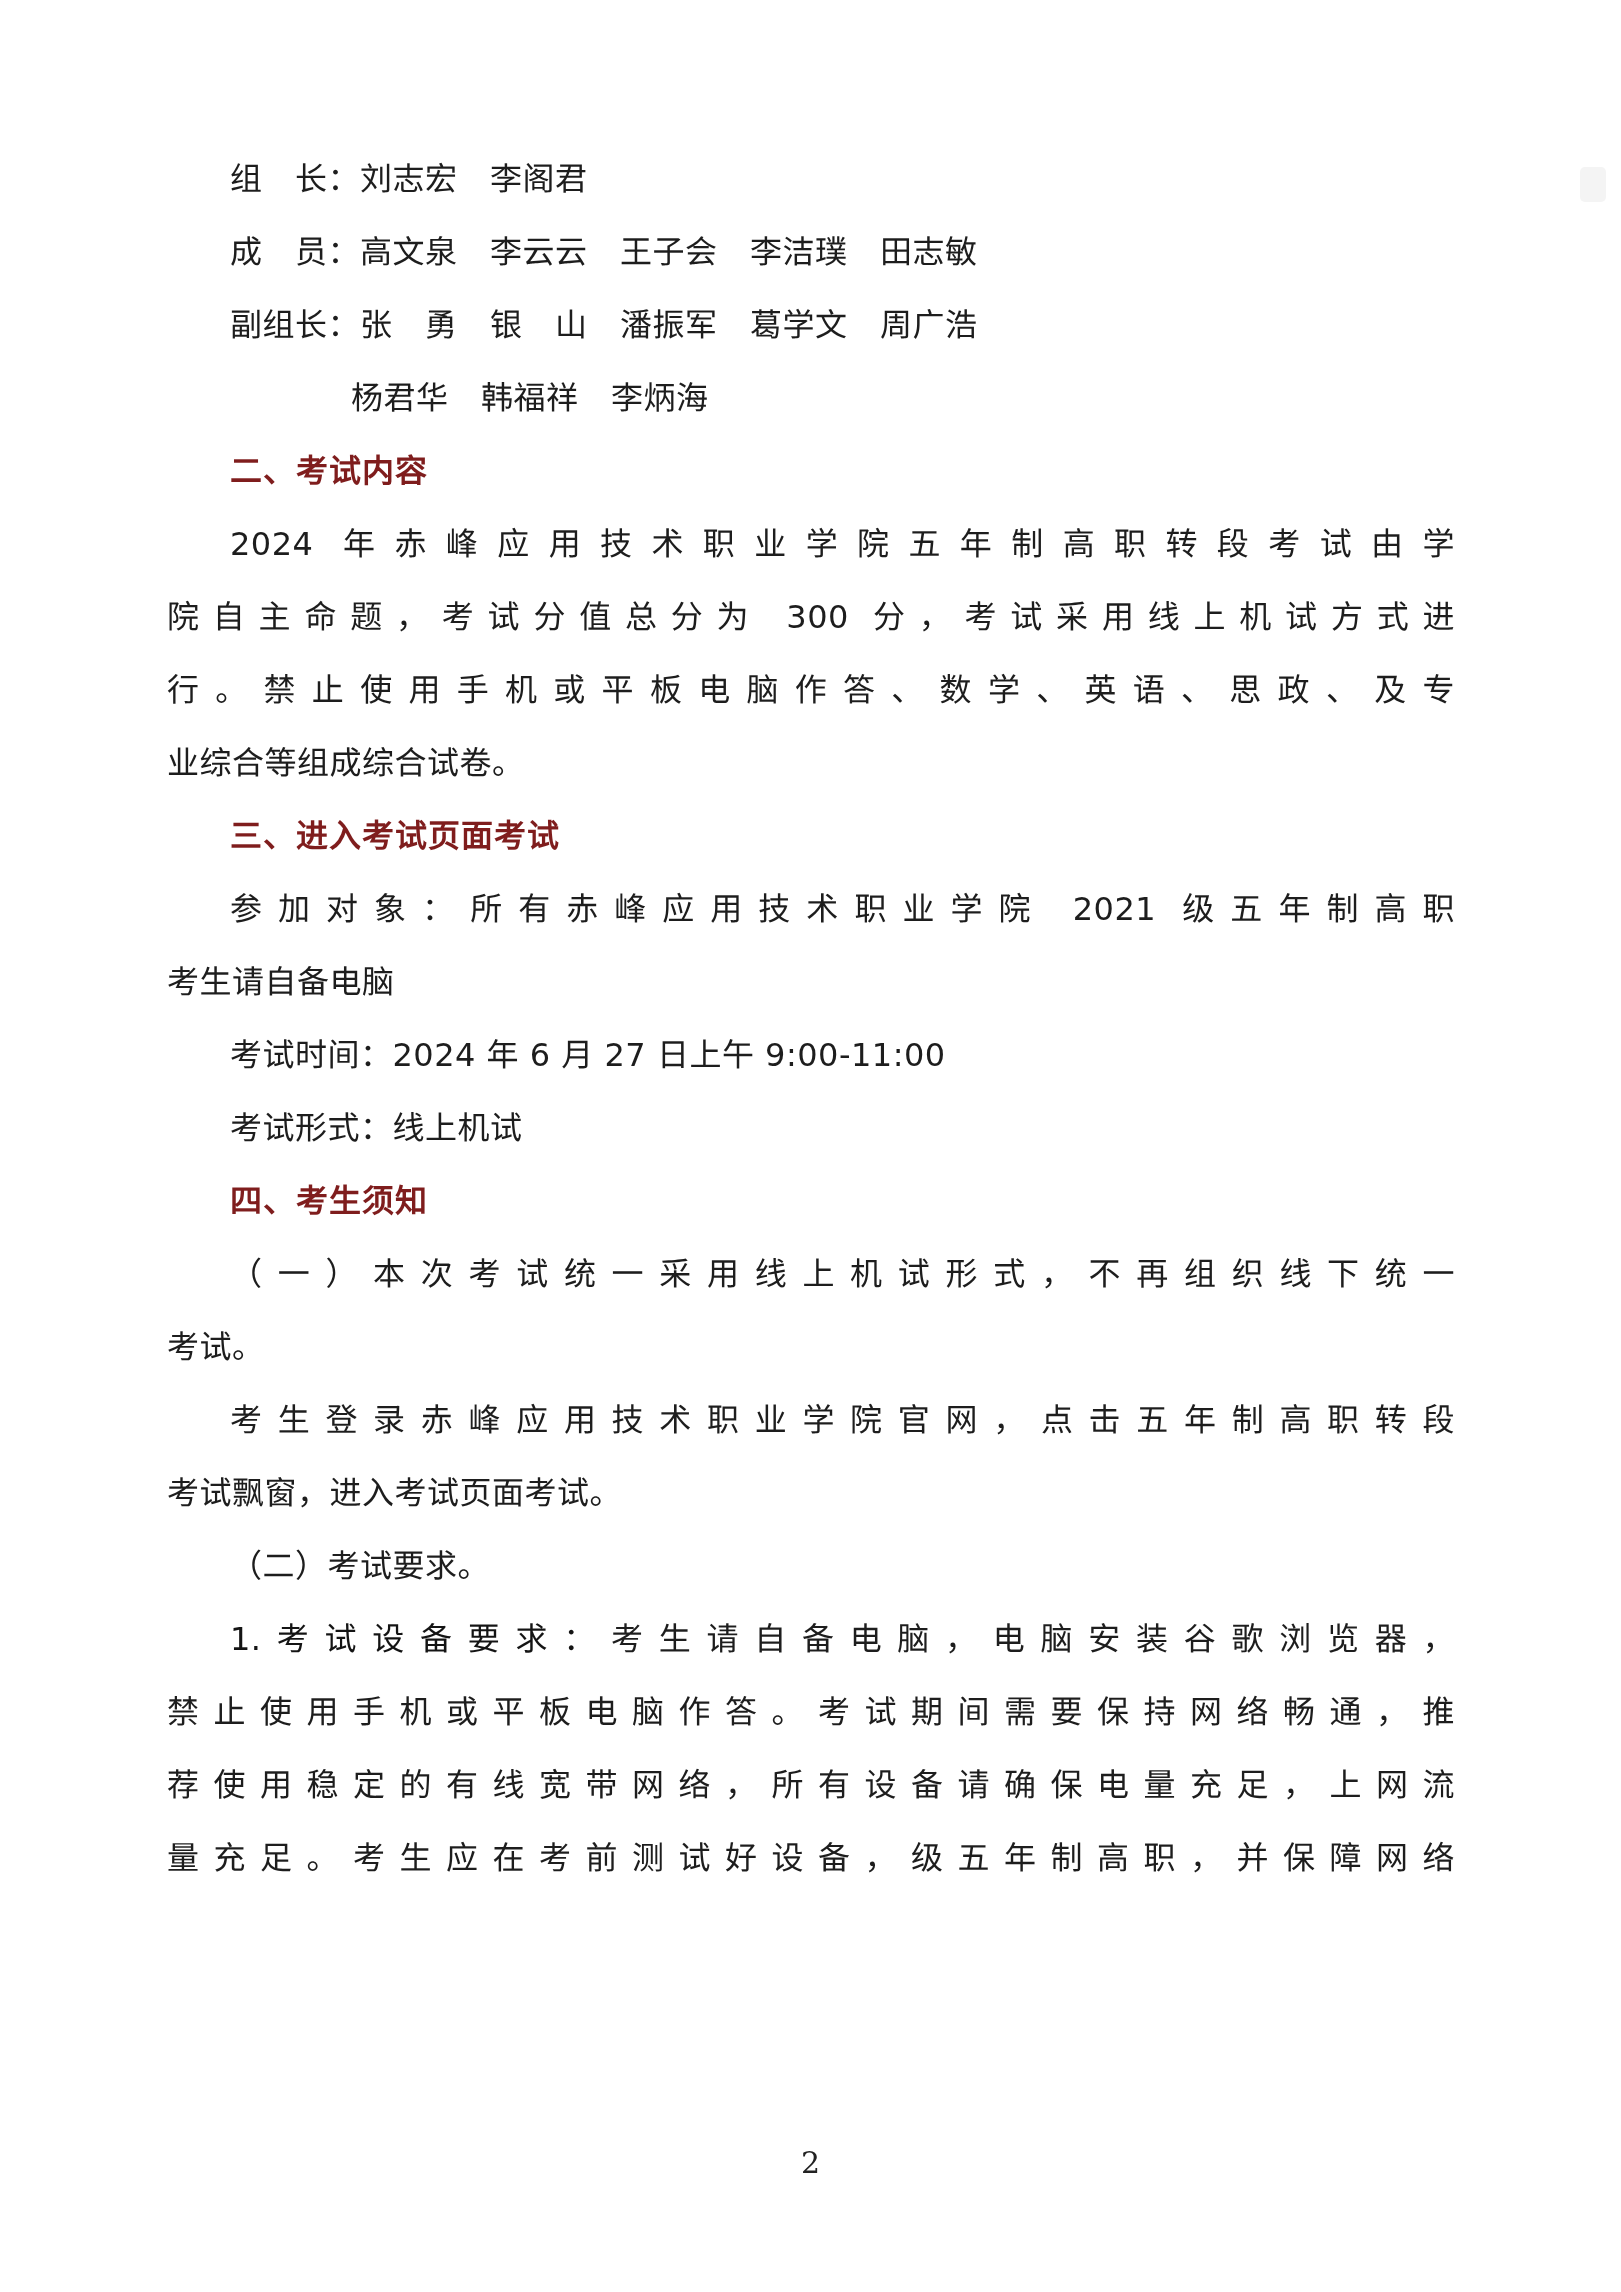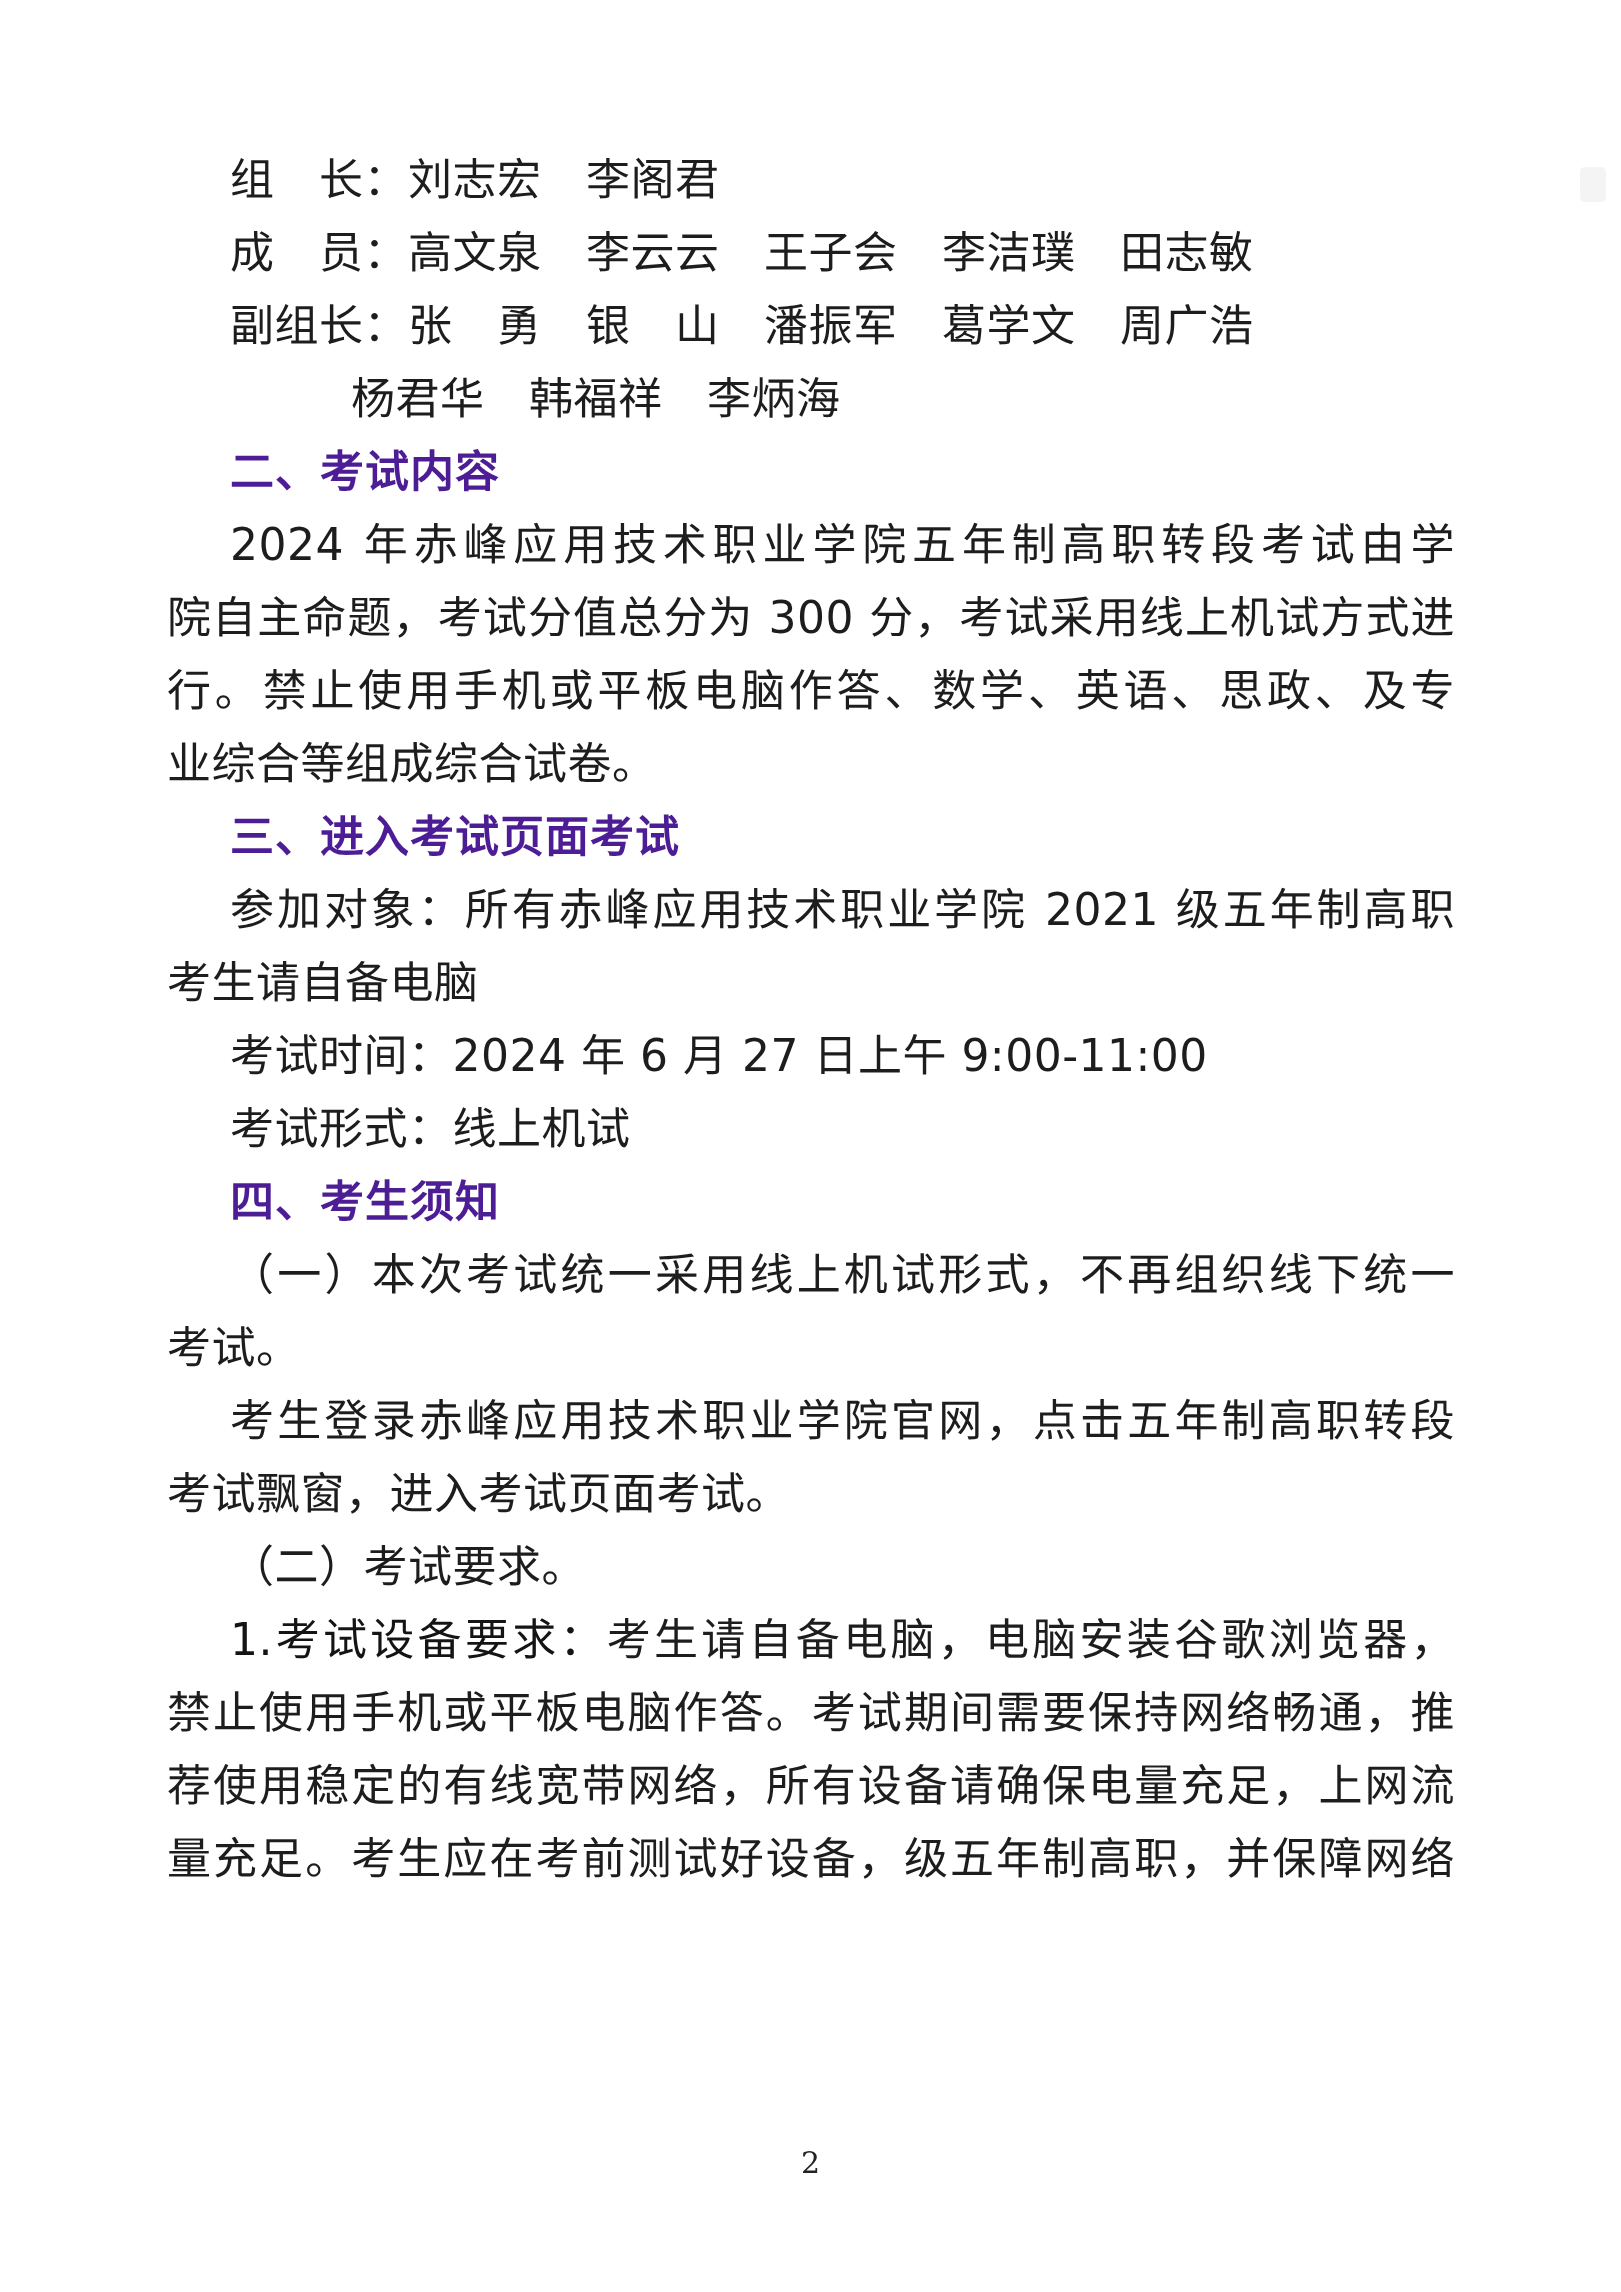--- a/index.html
+++ b/index.html
@@ -17,30 +17,30 @@
   }
   .doc-body {
     position: absolute;
     left: 167px;
     top: 143px;
     width: 1288px;
   }
   .line {
     height: 73px;
     line-height: 73px;
-    font-size: 44px;
+    font-size: 32px;
     color: #1d1d1d;
     text-align: left;
     letter-spacing: 0.5px;
   }
   .line.indent { padding-left: 63px; }
   .line.indent-names { padding-left: 184px; }
   .line.heading {
     font-weight: 700;
-    color: #4c1d95;
+    color: #7f1d1d;
     letter-spacing: 1px;
   }
   .line.stretch {
     text-align: justify;
     text-align-last: justify;
     text-justify: inter-character;
   }
   .line .lead {
     font-weight: 400;
     color: #141414;

